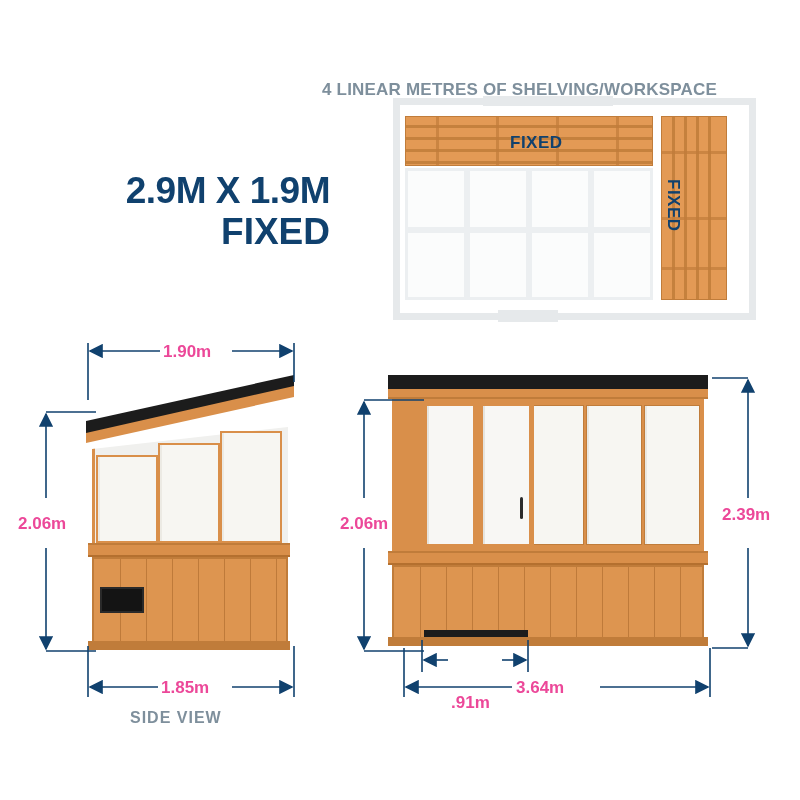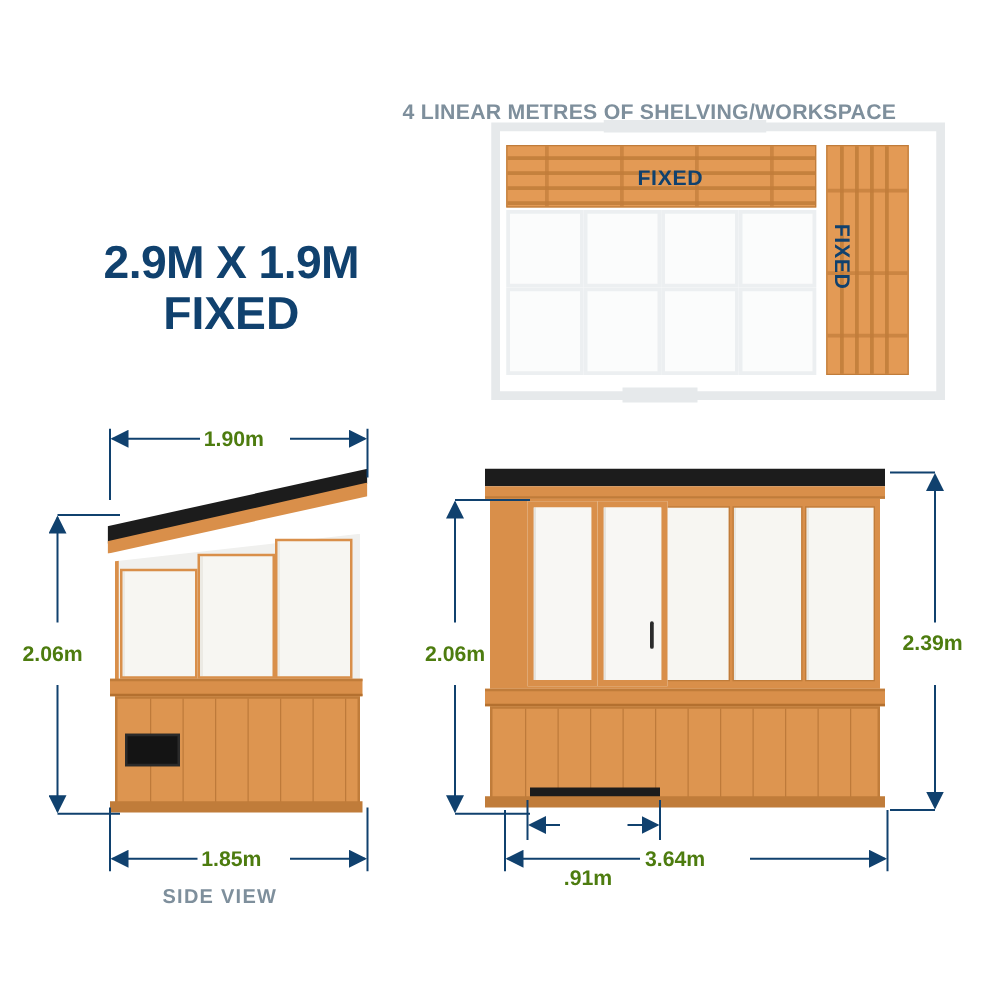--- a/index.html
+++ b/index.html
@@ -19,23 +19,22 @@
     left: 0; top: 0;
     width: 800px; height: 800px;
   }
 
   
   .title-block {
     position: absolute;
     left: 40px;
     top: 172px;
     width: 290px;
-    text-align: center;
+    text-align: right;
     color: #10416e;
-    margin-top: 19px;
   }
   .title-line1 {
     font-size: 37px;
     font-weight: bold;
     letter-spacing: -0.5px;
     line-height: 1.0;
     white-space: nowrap;
   }
   .title-line2 {
     font-size: 37px;
@@ -148,21 +147,21 @@
   .fixed-h { left: 104px; top: 16px; }
   .fixed-v {
     left: 21px; top: 62px;
     transform: rotate(90deg);
     transform-origin: left top;
   }
 
   
   .dim-text {
     position: absolute;
-    color: #4d7c0f;
+    color: #ec4899;
     font-size: 17px;
     font-weight: bold;
     white-space: nowrap;
   }
   .view-label {
     position: absolute;
     color: #7e8f9c;
     font-size: 16px;
     font-weight: bold;
     letter-spacing: 1px;

